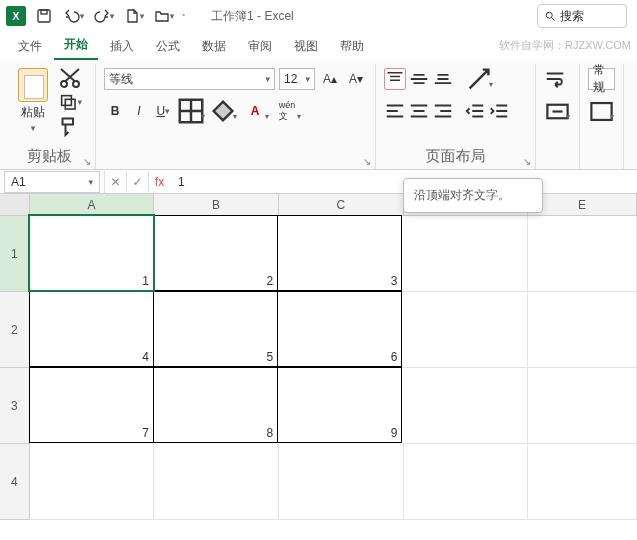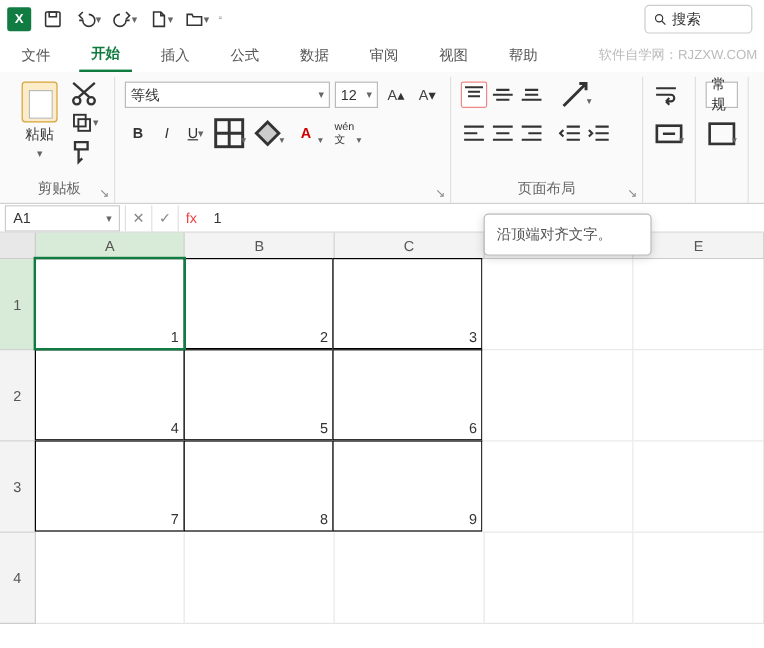--- a/index.html
+++ b/index.html
@@ -4,27 +4,27 @@
 <style>
 *{box-sizing:border-box;margin:0;padding:0;font-family:"Microsoft YaHei","Segoe UI",sans-serif;font-size:12px;color:#333}
 body{background:#fff;width:637px;height:540px;overflow:hidden;position:relative}
 .titlebar{height:32px;background:#fff;display:flex;align-items:center;padding:0 6px;gap:6px}
 .app-icon{width:20px;height:20px;background:#107c41;border-radius:2px;position:relative;display:flex;align-items:center;justify-content:center}
 .app-icon::before{content:"X";color:#fff;font-weight:bold;font-size:11px}
 .qat-btn{width:24px;height:24px;display:flex;align-items:center;justify-content:center;color:#666}
 .qat-btn svg{width:16px;height:16px}
 .title-text{margin-left:20px;color:#666}
 .search-box{position:absolute;right:10px;top:4px;width:90px;height:24px;border:1px solid #ccc;border-radius:4px;display:flex;align-items:center;padding:4px 6px;gap:4px;color:#888}
-.tabs{height:28px;display:flex;align-items:flex-end;padding:0 8px;gap:14px}
+.tabs{height:28px;display:flex;align-items:flex-end;padding:0 8px;gap:2px}
 .tab{padding:5px 10px;color:#555;cursor:pointer}
 .tab.active{font-weight:bold;color:#0f7b3e;border-bottom:2px solid #0f7b3e}
 .watermark{position:absolute;right:6px;top:38px;color:#bbb;font-size:11px}
 .ribbon{height:110px;border-bottom:1px solid #d0d0d0;background:#fafafa;display:flex;padding:4px 0 0 4px}
 .group{border-right:1px solid #e0e0e0;padding:2px 8px 0;display:flex;flex-direction:column;position:relative}
-.group-label{text-align:center;color:#666;font-size:12px;padding:3px 0;margin-top:auto}
+.group-label{text-align:center;color:#666;font-size:15px;padding:3px 0;margin-top:auto}
 .clip-group{width:92px}
 .clip-body{display:flex;gap:4px;flex:1}
 .paste-big{width:42px;display:flex;flex-direction:column;align-items:center;gap:2px;padding-top:2px}
 .paste-icon{width:30px;height:34px;border:1px solid #d8a23a;background:#fdecc8;border-radius:3px;position:relative}
 .paste-icon::before{content:"";position:absolute;left:5px;top:6px;width:18px;height:22px;background:#fff;border:1px solid #bbb}
 .clip-side{display:flex;flex-direction:column;gap:4px;padding-top:2px}
 .sm-btn{width:24px;height:20px;display:flex;align-items:center;justify-content:center;color:#555}
 .font-group{width:280px}
 .font-row1{display:flex;gap:4px;align-items:center;height:26px}
 .font-row2{display:flex;gap:2px;align-items:center;height:26px;margin-top:6px}
@@ -96,20 +96,21 @@
       </svg>
       <span class="caret">▾</span>
     </div>
   <div class="qat-btn">
       <svg viewBox="0 0 16 16">
         <path d="M2 4h4l1 2h7v7H2z"></path>
       </svg>
       <span class="caret">▾</span>
     </div>
   <span class="caret">⁼</span>
+  <div class="title-text">工作簿1 - Excel</div>
   <div class="search-box">
     <svg width="12" height="12" viewBox="0 0 16 16">
         <circle cx="7" cy="7" r="4"></circle>
         <path d="M10 10l4 4"></path>
       </svg>
     <span>搜索</span>
   </div>
 </div>
 
 <div class="tabs">

